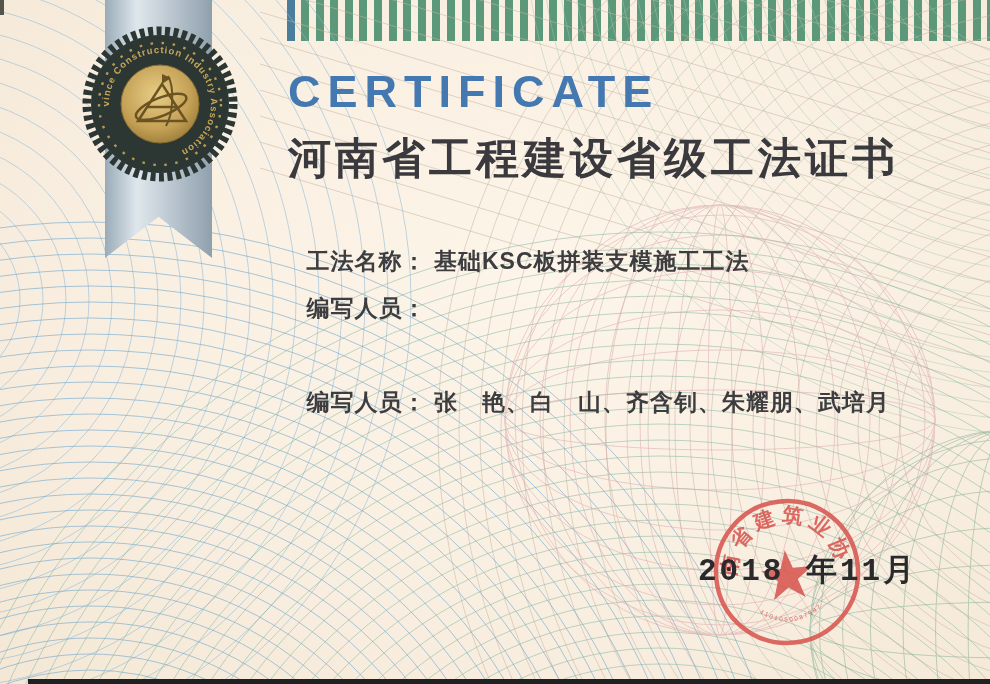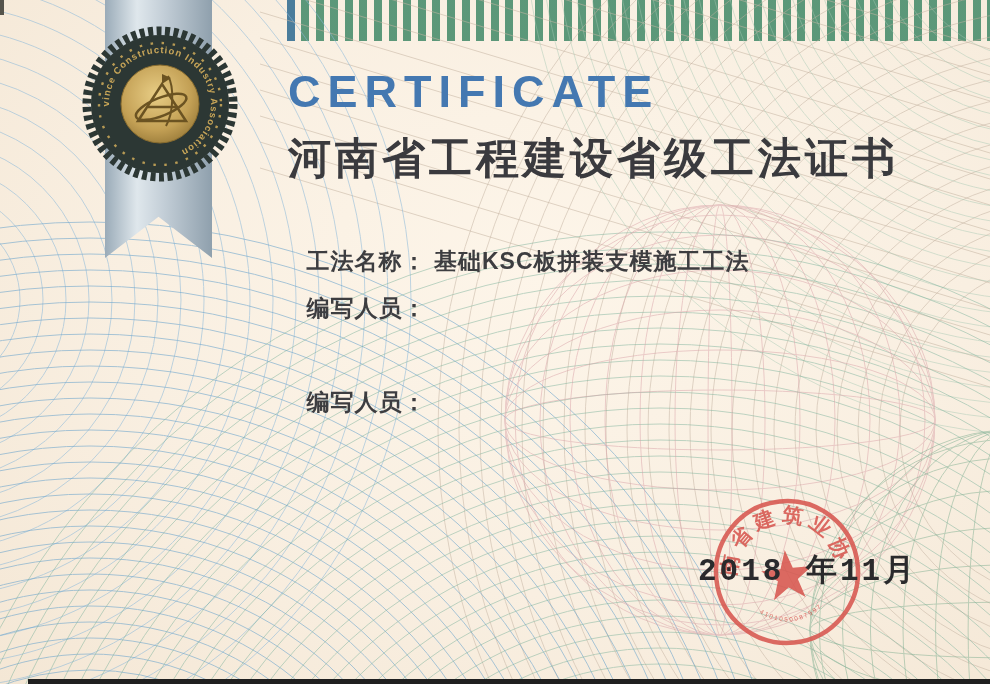--- a/index.html
+++ b/index.html
@@ -263,20 +263,21 @@
       <span class="flabel">工法名称：</span>
       <span class="fvalue">基础KSC板拼装支模施工工法</span>
     </div>
     <div class="frow">
       <span class="flabel">编写人员：</span>
     </div>
     <div class="frow">
     </div>
     <div class="frow">
       <span class="flabel">编写人员：</span>
+      <span class="fvalue">张　艳、白　山、齐含钊、朱耀朋、武培月</span>
     </div>
   </div>
 
   <svg class="abs seal" viewBox="-80 -80 160 160">
     <defs>
       <path id="sealTopPath" d="M -50,10 A 50.8,50.8 0 1 1 50,10" fill="none"></path>
       <path id="sealBottomPath" d="M -45,19 A 48.5,48.5 0 0 0 45,19" fill="none"></path>
     </defs>
     <circle r="71" fill="none" stroke="#d85750" stroke-width="4.5"></circle>
     <path fill="#d85750" transform="translate(0,5)" d="M0,-27 L6.2,-8.5 L25.7,-8.3 L10,3.2 L15.9,21.8 L0,10.5 L-15.9,21.8 L-10,3.2 L-25.7,-8.3 L-6.2,-8.5 Z"></path>

